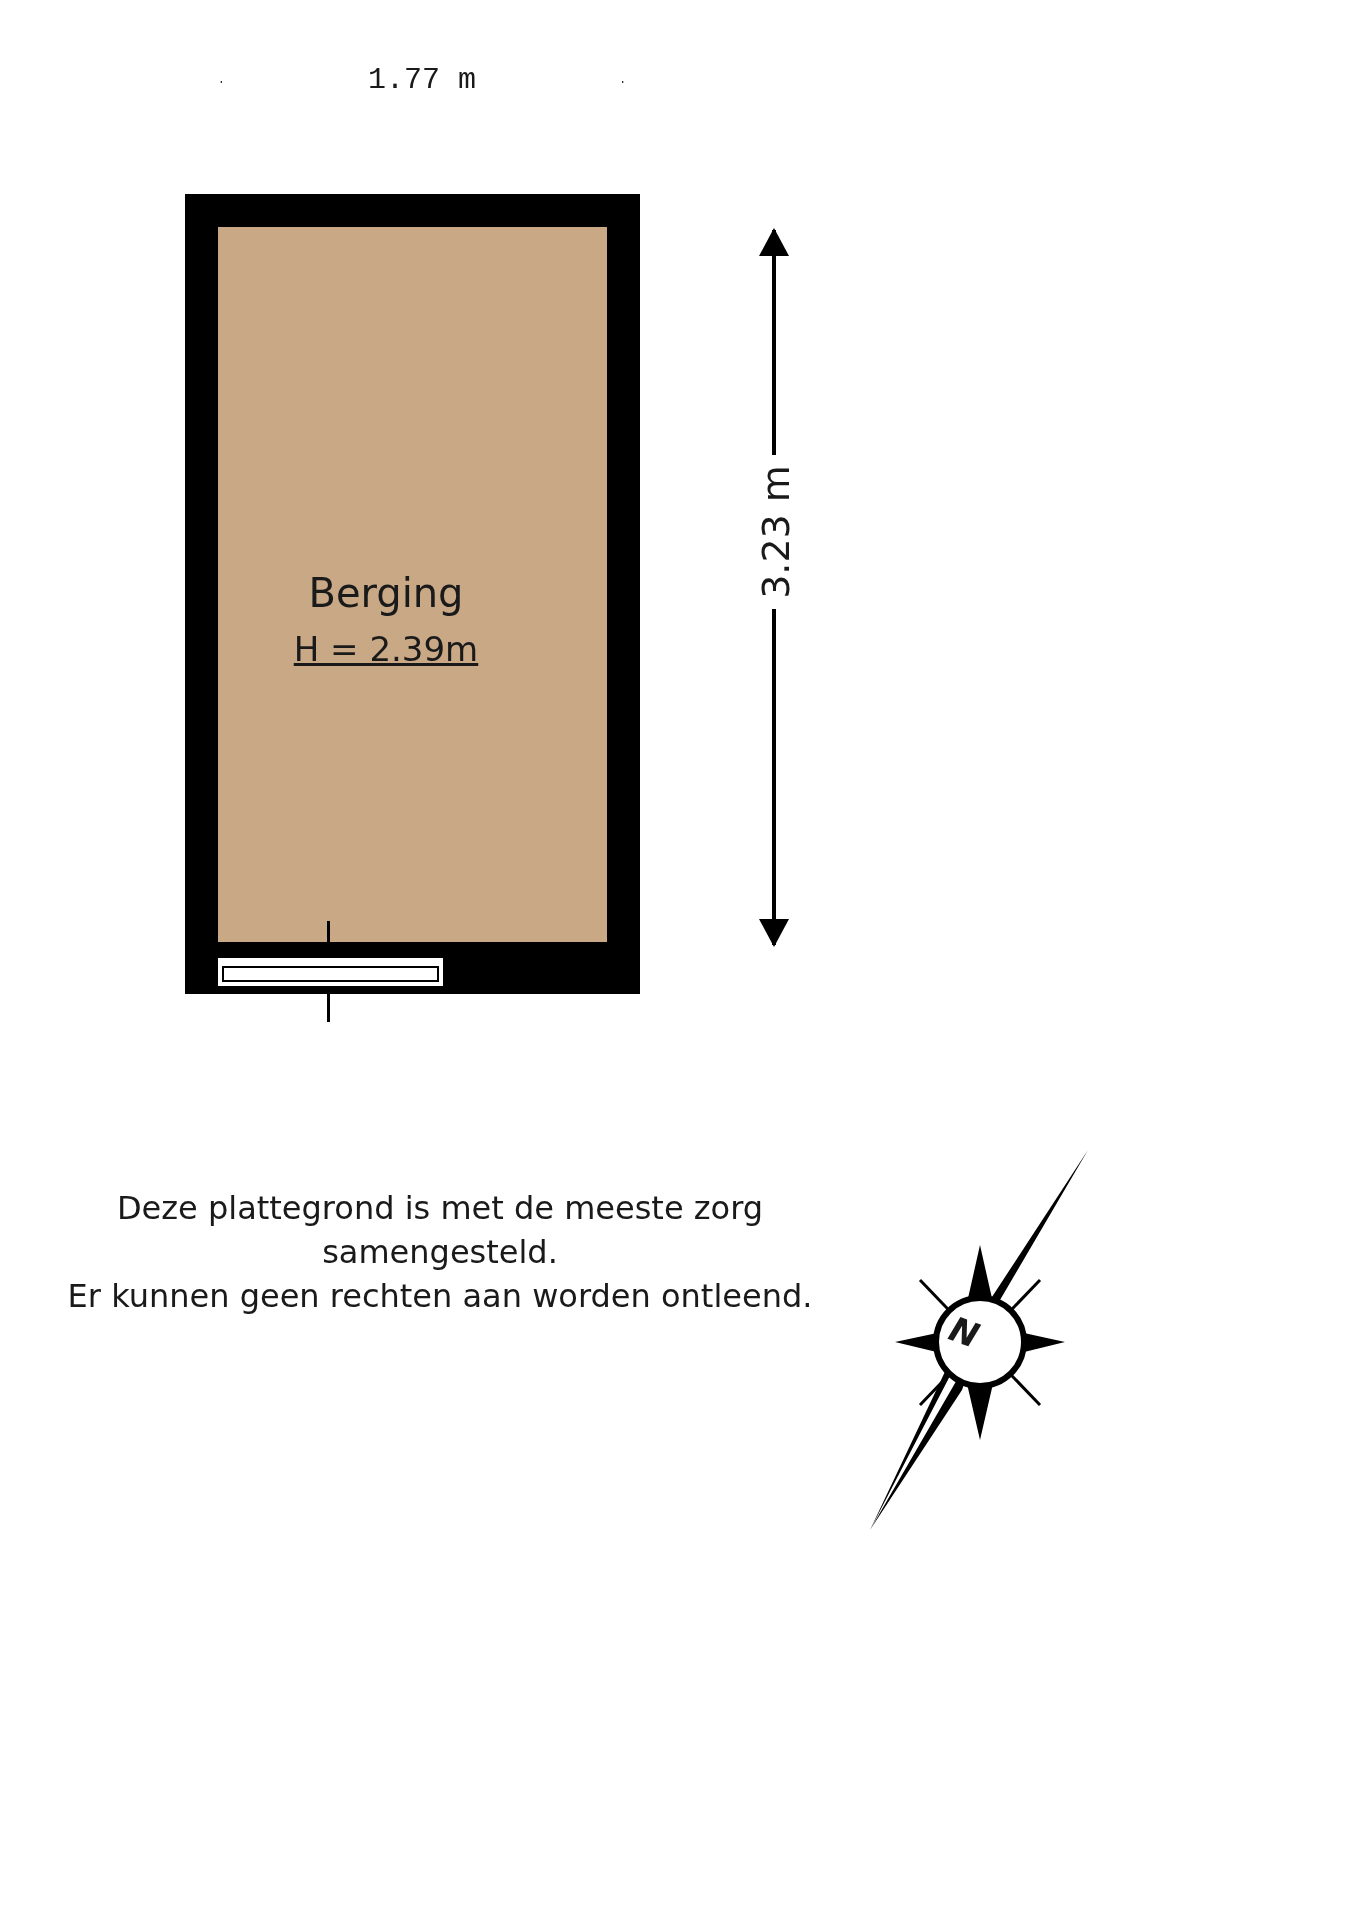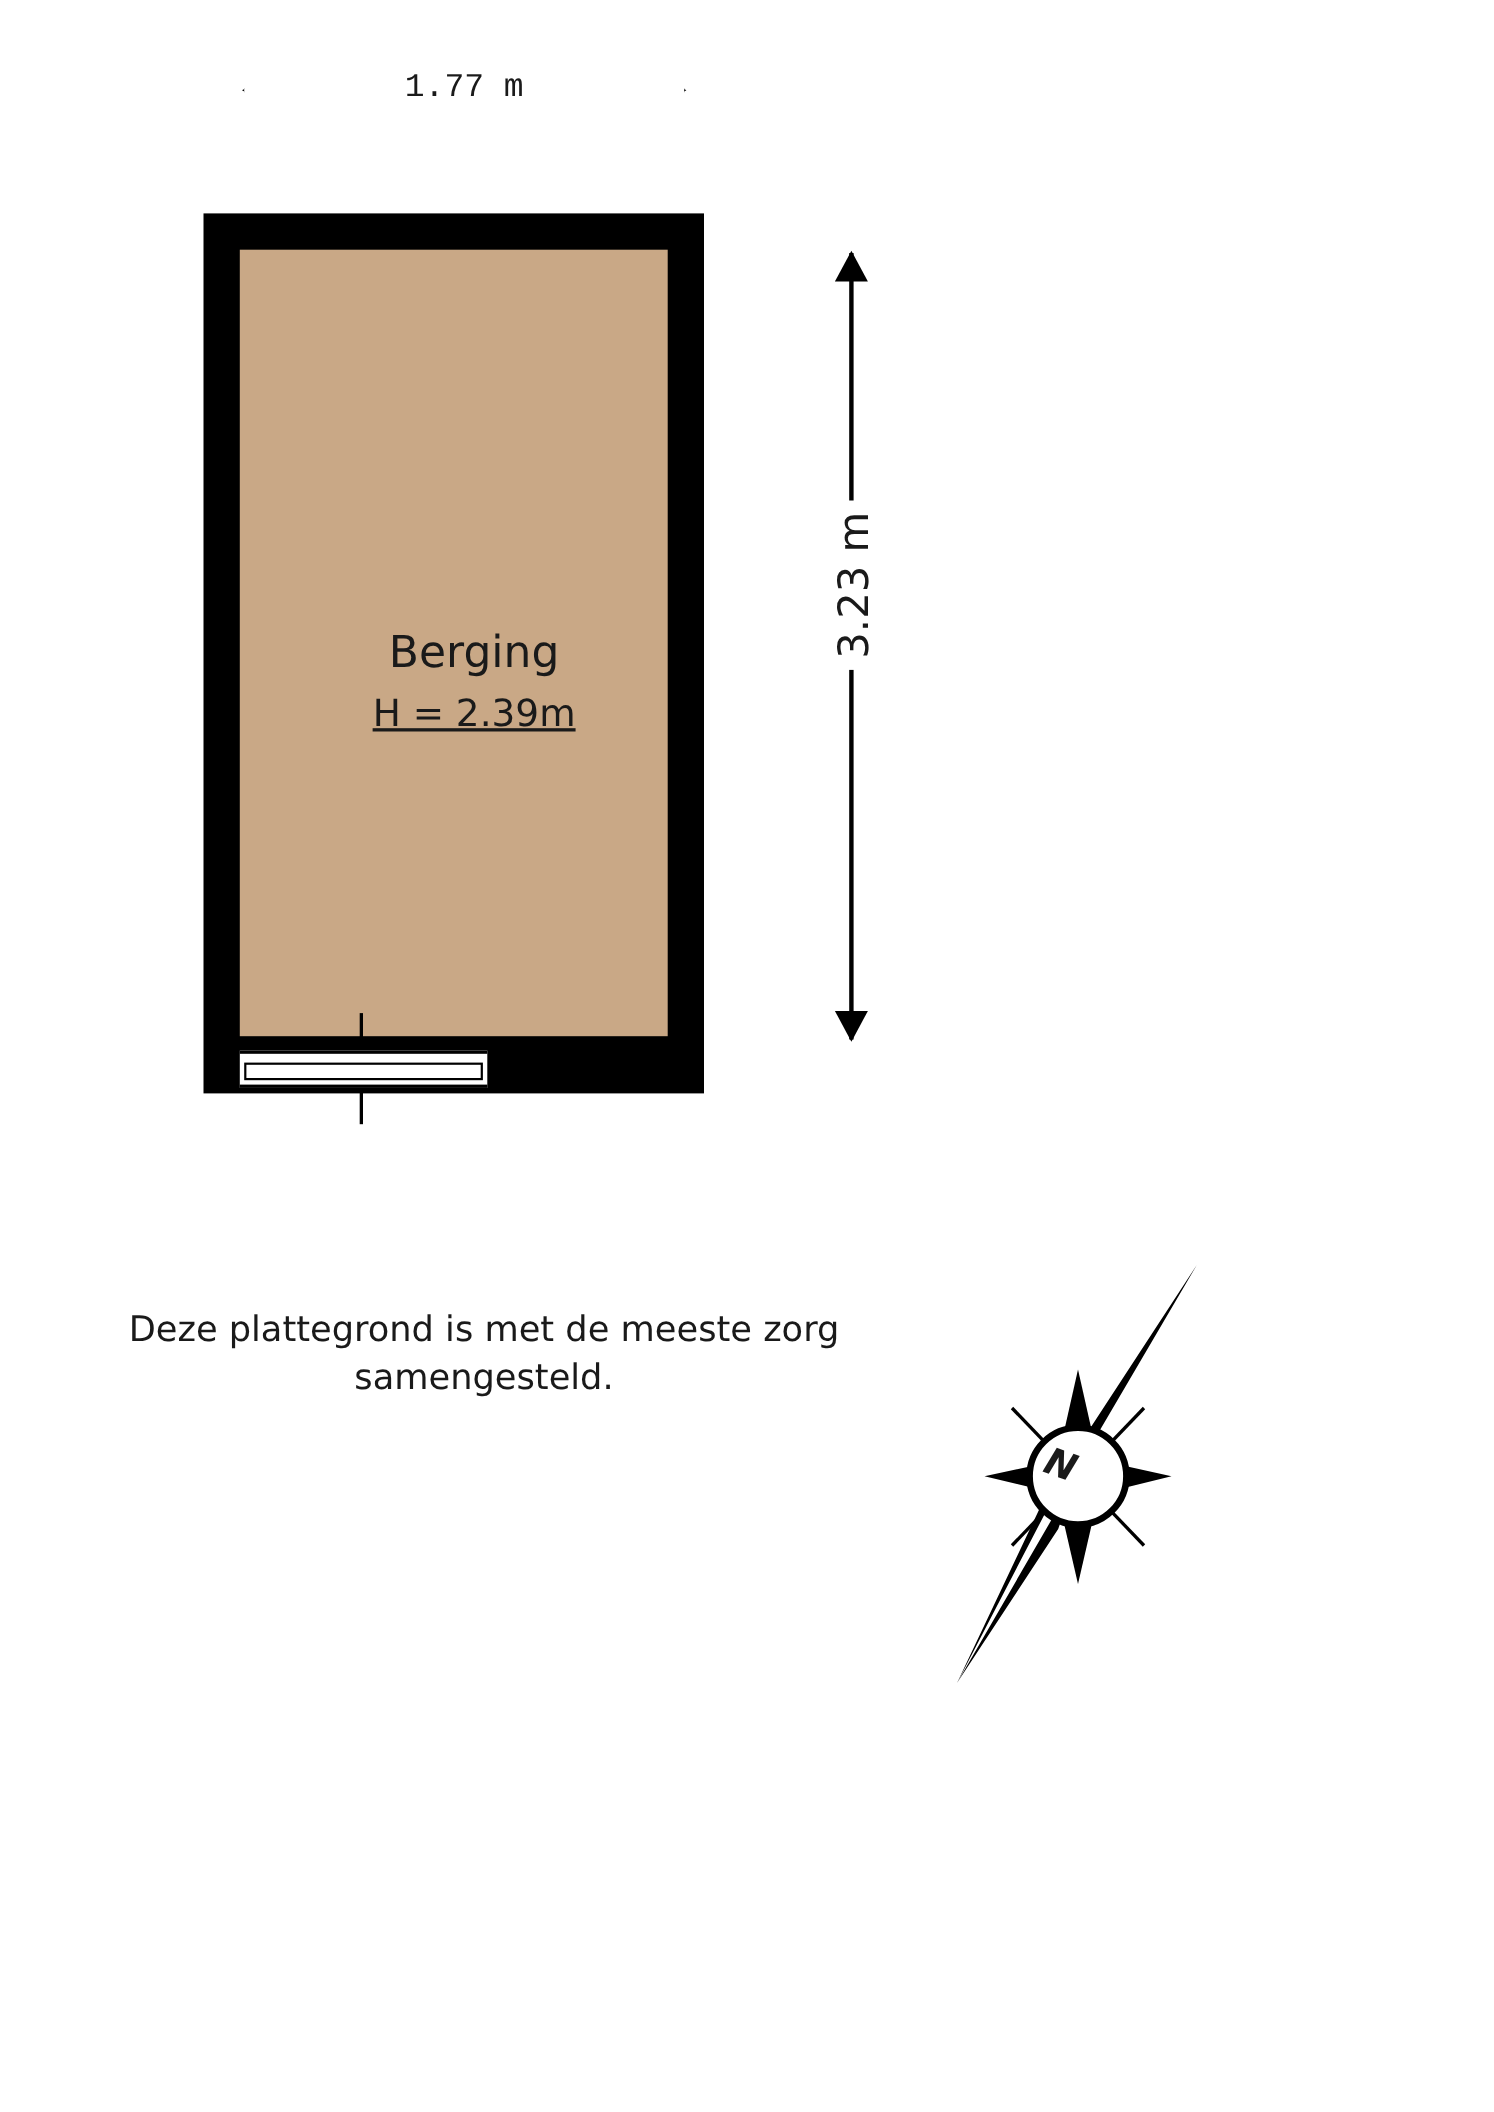--- a/index.html
+++ b/index.html
@@ -136,21 +136,20 @@
     width: 389px;
     height: 715px;
     background: #c9a886;
   }
   .room-label {
     position: absolute;
     left: 0;
     top: 340px;
     width: 336px;
     text-align: center;
-    padding-left: 45px;
   }
   .room-label .name {
     font-size: 40px;
     line-height: 52px;
     display: block;
   }
   .room-label .height {
     font-size: 34px;
     line-height: 48px;
     display: block;
@@ -266,20 +265,21 @@
   </div>
 
   <div class="door-tick-top"></div>
   <div class="door">
     <div class="panel"></div>
   </div>
   <div class="door-tick-bottom"></div>
 
   <div class="disclaimer">
     <span class="l1">Deze plattegrond is met de meeste zorg samengesteld.</span>
+    <span class="l2">Er kunnen geen rechten aan worden ontleend.</span>
   </div>
 
   <div class="compass">
     <svg width="280" height="400" viewBox="0 0 280 400">
 
       <polygon points="248,10 150,160 120,200 30,390 112,232 140,198 160,160" fill="#000000"></polygon>
       <polygon points="140,198 118,238 30,390 122,250" fill="#000000"></polygon>
 
       <polygon points="140,105 158,185 140,205 122,185" fill="#000000"></polygon>
       <polygon points="140,300 158,222 140,202 122,222" fill="#000000"></polygon>

